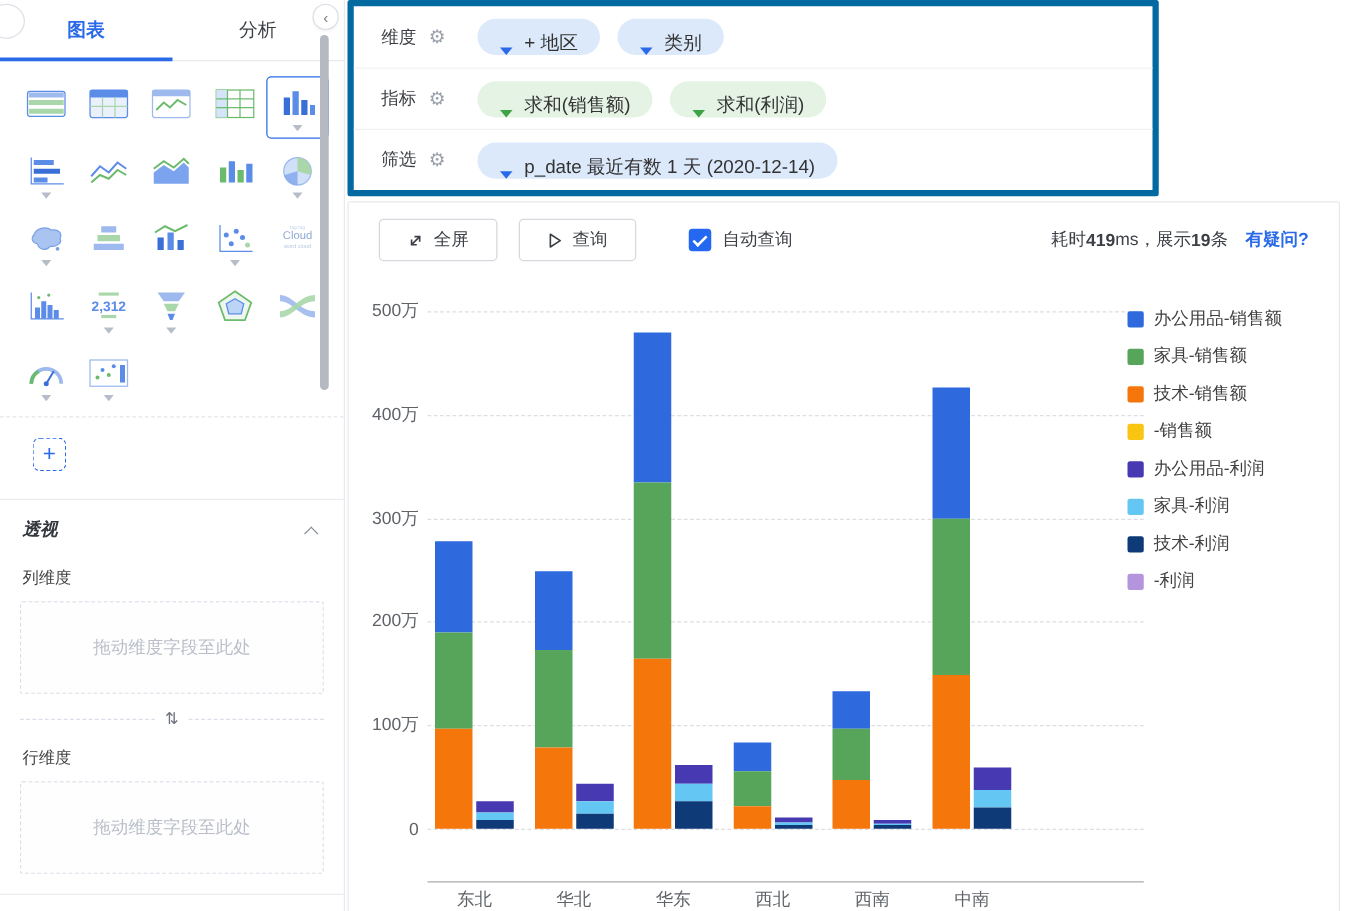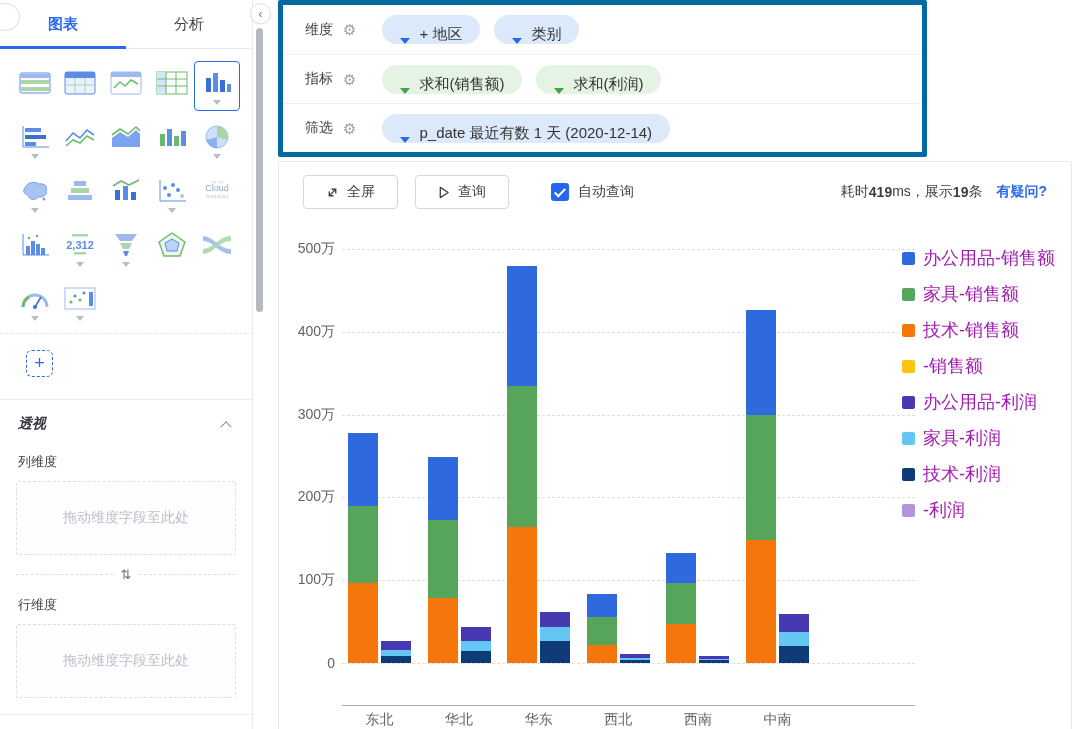--- a/index.html
+++ b/index.html
@@ -1,21 +1,21 @@
 <!DOCTYPE html>
 <html><head>
 <meta charset="utf-8">
 <style>
   * { margin:0; padding:0; box-sizing:border-box; }
   html,body { width:1079px; height:729px; overflow:hidden; background:#fff;
     font-family:"Liberation Sans","DejaVu Sans",sans-serif; color:#333; }
   .app { position:relative; width:1079px; height:729px; background:#fff; }
 
   
-  .sidebar { position:absolute; left:0; top:0; width:253px; height:729px;
+  .sidebar { position:absolute; left:0; top:0; width:276px; height:729px;
     background:#fff; border-right:1px solid #e8eaee; overflow:hidden; }
   .deco-circle { position:absolute; left:-10px; top:3px; width:30px; height:28px;
     border:1px solid #dde1e7; border-radius:50%; background:#fff; }
   .tabs { display:flex; height:49px; border-bottom:1px solid #e8eaee; position:relative; }
   .tab { flex:1; display:flex; align-items:center; justify-content:center;
     font-size:15px; color:#3c3f45; cursor:pointer; position:relative; }
   .tab.active { color:#2a6ae9; font-weight:bold; }
   .tab.active::after { content:""; position:absolute; left:0; right:0; bottom:-1px;
     height:3px; background:#2a6ae9; }
   .icon-grid { display:grid; grid-template-columns:repeat(5,1fr);
@@ -93,21 +93,21 @@
   .gridline { position:absolute; left:63px; width:573px; border-top:1px dashed #dcdee1; }
   .ytick { position:absolute; width:52px; text-align:right; font-size:14px;
     color:#5f6368; transform:translateY(-50%); }
   .axis-line { position:absolute; left:63px; width:573px; border-top:1px solid #a8abb0; }
   .xtick { position:absolute; width:70px; text-align:center; font-size:14px; color:#5f6368; }
   .bar { position:absolute; display:flex; flex-direction:column; }
   .bar-seg { width:100%; }
   .legend { position:absolute; left:623px; top:84px; }
   .legend-item { display:flex; align-items:center; margin-bottom:12px; cursor:pointer; }
   .legend-swatch { width:13px; height:13px; border-radius:2px; margin-right:8px; flex:none; }
-  .legend-label { font-size:18px; color:#a21caf; white-space:nowrap; }
+  .legend-label { font-size:14px; color:#404040; white-space:nowrap; }
 </style>
 </head>
 <body>
 
 <div class="app">
 
   <aside class="sidebar">
     <div class="deco-circle"></div>
     <div class="tabs">
       <div class="tab active">图表</div>

